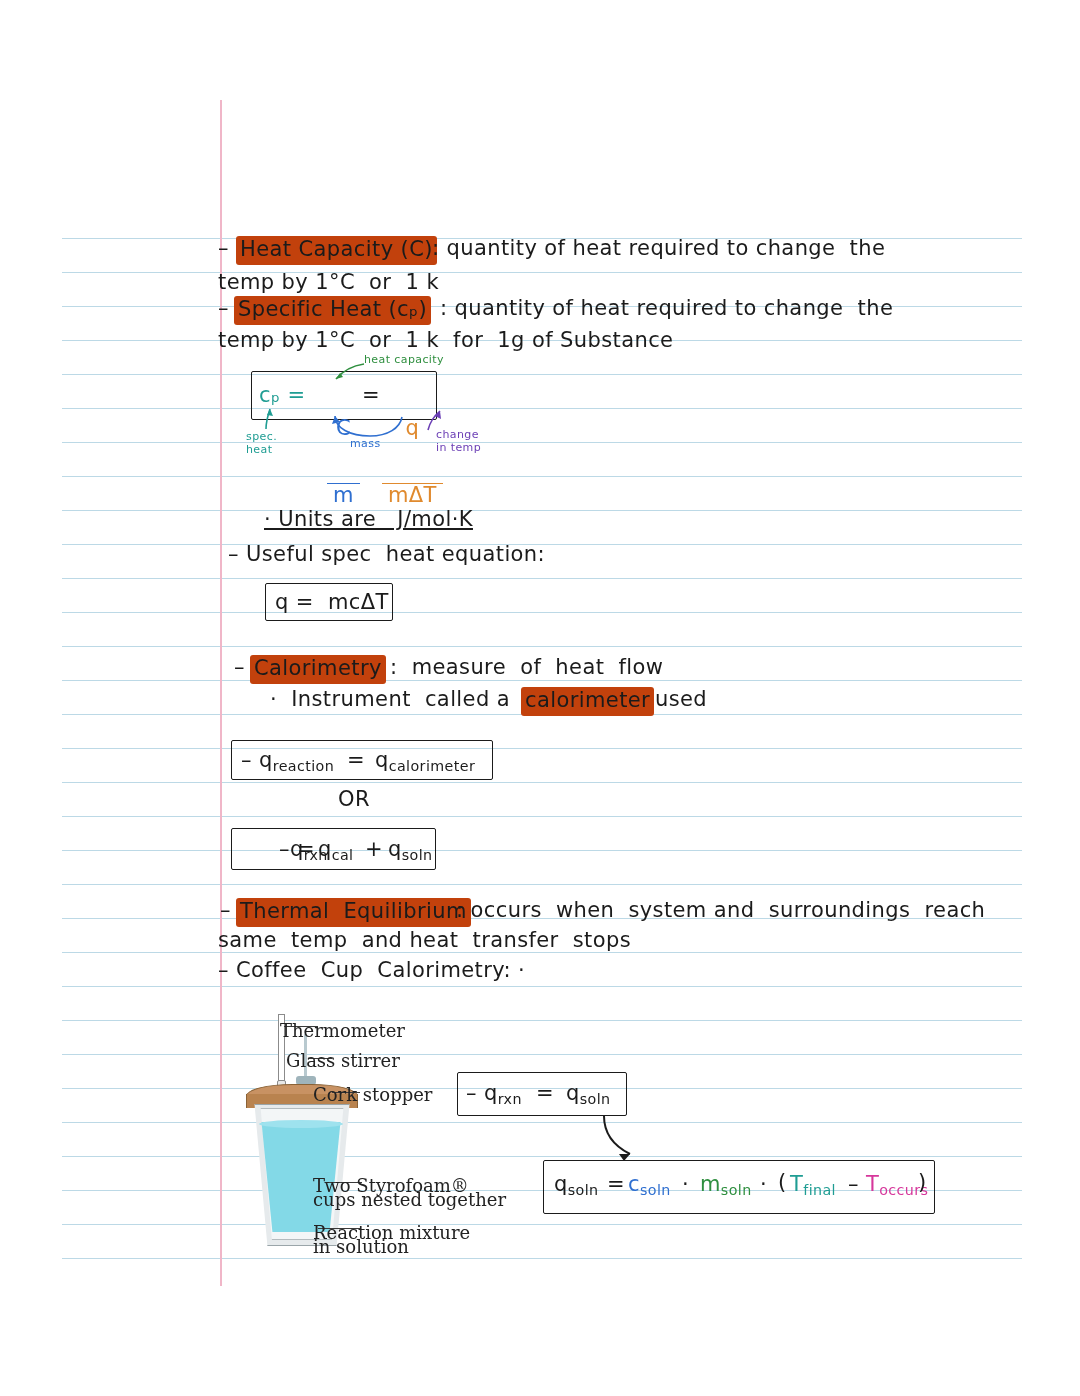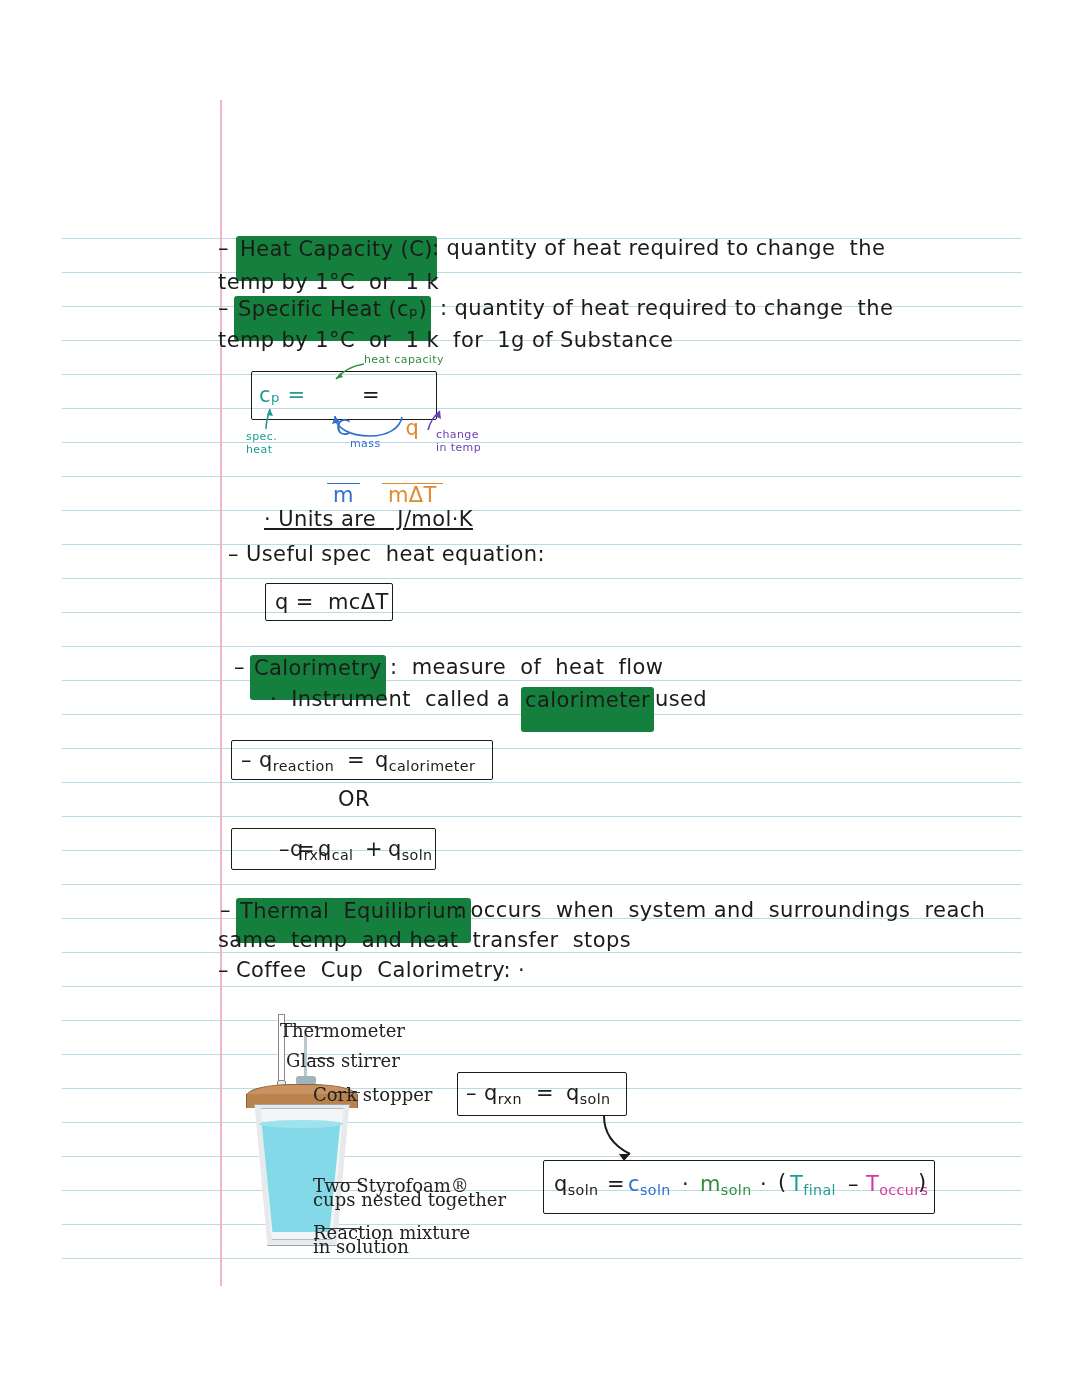--- a/index.html
+++ b/index.html
@@ -49,23 +49,23 @@
     position: absolute;
     font-family: "DejaVu Sans", sans-serif;
     color: #1b1b1b;
     white-space: pre;
     letter-spacing: 0.4px;
   }
   .hw.big { font-size: 21px; }
   .hw.xs  { font-size: 11px; }
 
   .hl {
-    background: #15803d;
+    background: #c2410c;
     border-radius: 3px;
-    padding: 1px 4px 20px 4px;
+    padding: 1px 4px 4px 4px;
   }
 
   .teal   { color: #1f9d93; }
   .blue   { color: #2f6fd0; }
   .orange { color: #e08a2e; }
   .purple { color: #6b3fb5; }
   .green  { color: #2f8f3f; }
   .magenta{ color: #d6379b; }
 
   .boxed {

